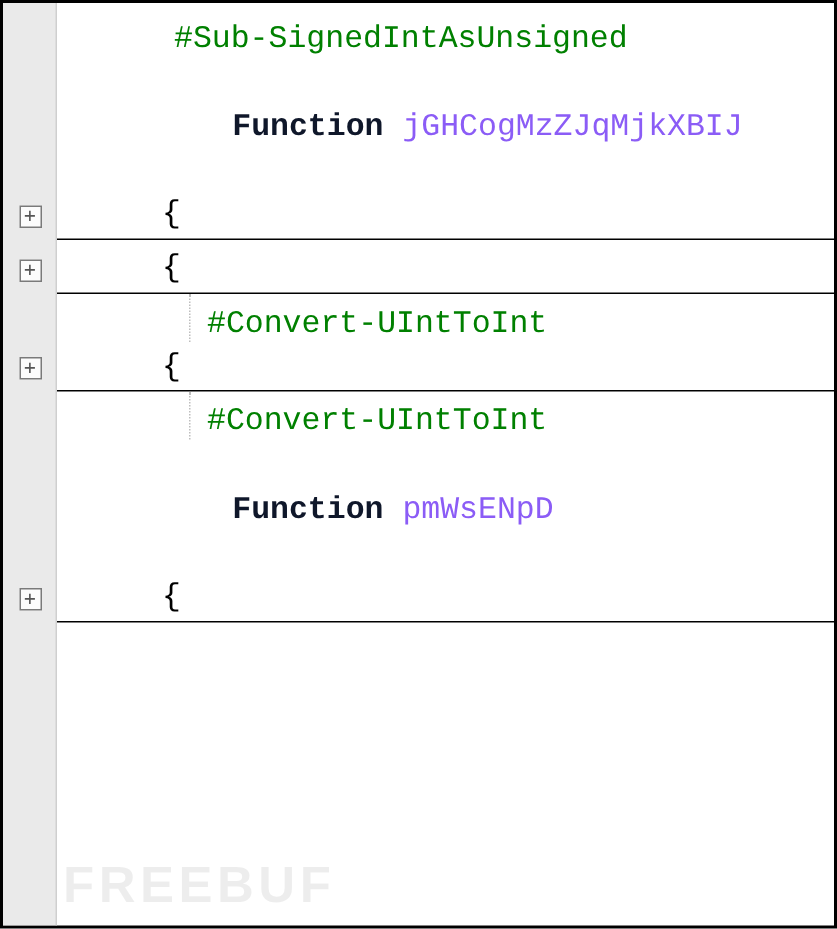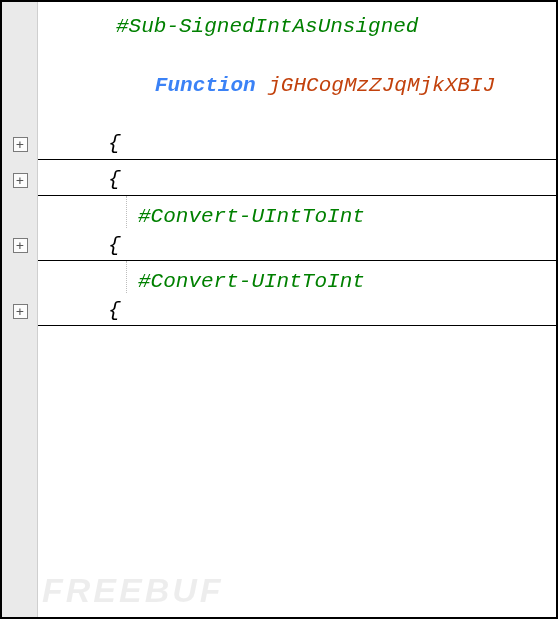--- a/index.html
+++ b/index.html
@@ -26,40 +26,39 @@
     width: 36px;
     background: #eaeaea;
     border-right: 1px solid #cfcfcf;
     flex: 0 0 36px;
     position: relative;
   }
   .code {
     flex: 1;
     padding: 4px 0 12px 0;
     position: relative;
-    font-style: italic;
   }
   .block {
     padding-top: 6px;
   }
   .comment-line {
     padding-left: 78px;
     color: #008000;
     white-space: pre;
   }
   .func-line {
     padding-left: 16px;
     white-space: pre;
   }
   .kw {
-    color: #3b82f6;
+    color: #0f172a;
     font-weight: bold;
   }
   .ident {
-    color: #c2410c;
+    color: #8b5cf6;
   }
   .brace-row {
     display: flex;
     align-items: center;
     height: 30px;
     position: relative;
   }
   .fold-cell {
     width: 36px;
     margin-left: -36px;
@@ -144,20 +143,23 @@
         <div class="fold-cell">
           <div class="fold-box">+</div>
         </div>
         <div class="brace-text">{</div>
       </div>
     </div>
 
     <div class="block" style="position:relative;">
       <div class="guide" style="left:88px; height:32px;"></div>
       <div class="comment-line" style="padding-left:100px;">#Convert-UIntToInt</div>
+      <div class="func-line">
+        <span class="kw">Function</span><span> </span><span class="ident">pmWsENpD</span>
+      </div>
       <div class="brace-row">
         <div class="fold-cell">
           <div class="fold-box">+</div>
         </div>
         <div class="brace-text">{</div>
       </div>
     </div>
 
     <div class="watermark">FREEBUF</div>
   </div>

